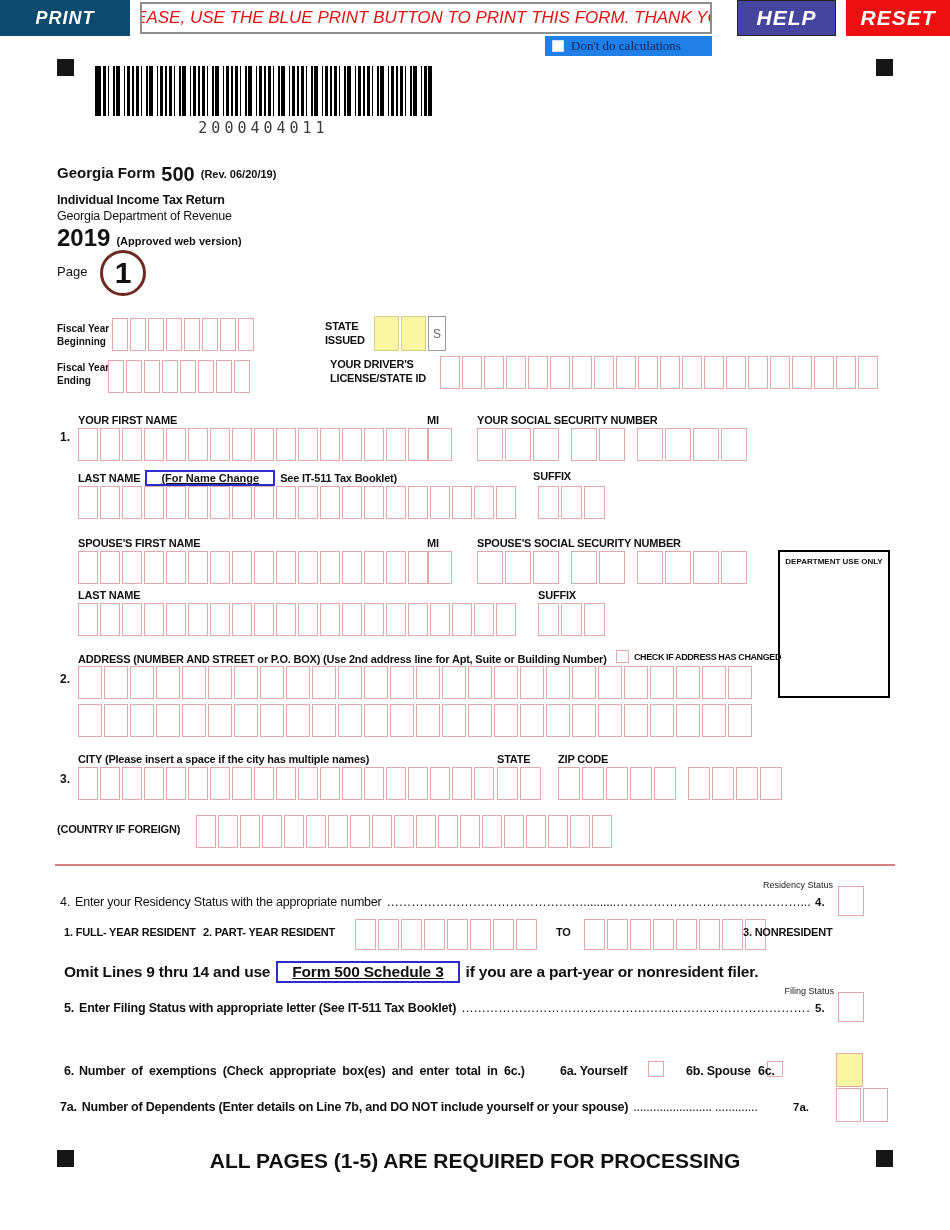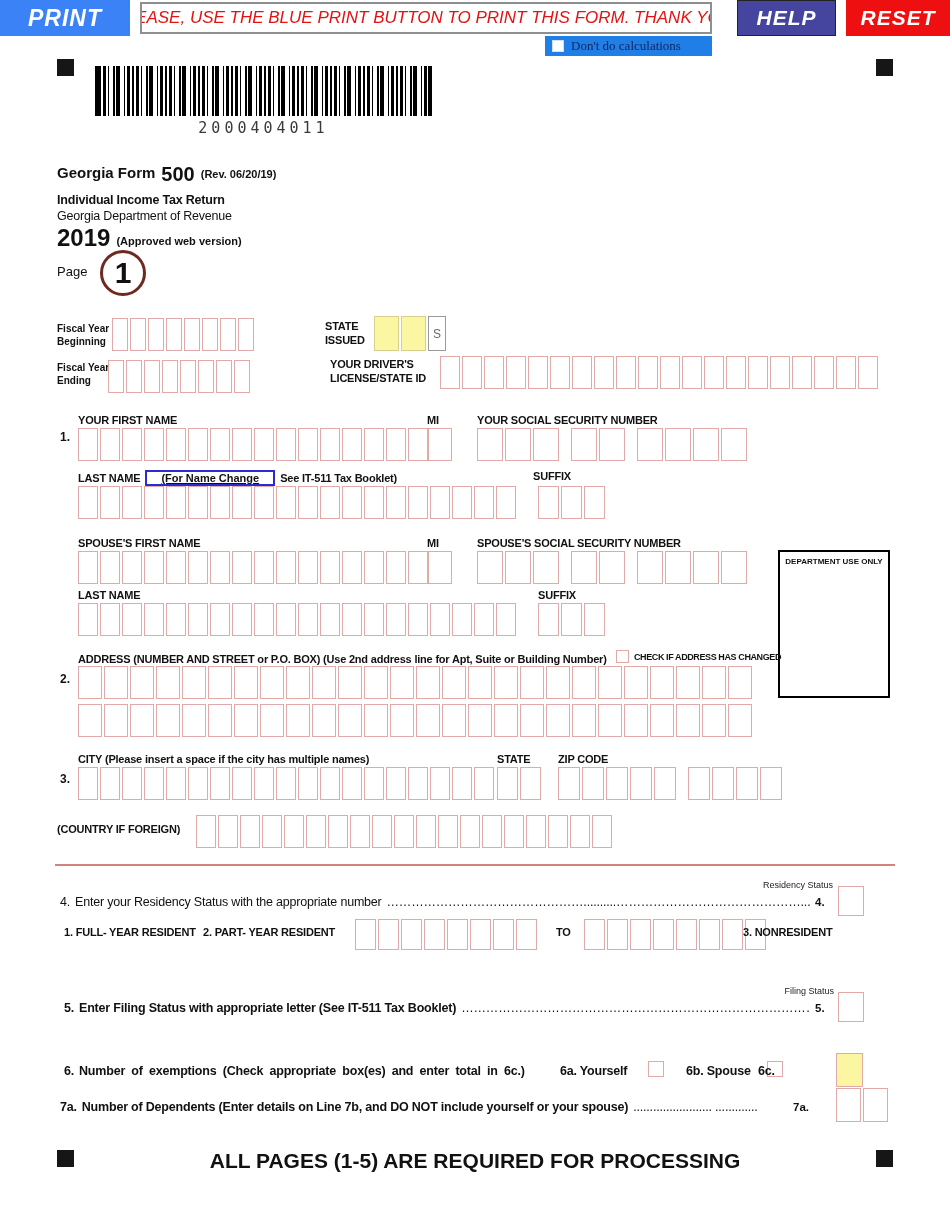--- a/index.html
+++ b/index.html
@@ -1,20 +1,20 @@
 <!DOCTYPE html>
 <html><head>
 <meta charset="utf-8">
 <style>
   *{margin:0;padding:0;box-sizing:border-box}
   body{background:#fff}
   .page{position:relative;width:950px;height:1230px;background:#fff;font-family:"Liberation Sans",sans-serif;color:#111;overflow:hidden}
   .abs{position:absolute}
   .btn{display:flex;align-items:center;justify-content:center;color:#fff;font-weight:bold;font-style:italic;border:none;cursor:pointer;font-family:"Liberation Sans",sans-serif;letter-spacing:1px}
-  .print-btn{background:#3b82f6;font-size:23px}
+  .print-btn{background:#0c4a6e;font-size:18px}
   .help-btn{background:#45449e;border:1px solid #222;font-size:21px}
   .reset-btn{background:#ee1010;font-size:21px}
   .notice{display:flex;align-items:center;justify-content:center;border:2px solid #8f8f8f;color:#e41212;font-style:italic;font-size:17px;background:#fff;white-space:nowrap;overflow:hidden}
   .calcbar{background:#1f7fe6;display:flex;align-items:center;gap:7px;padding-left:7px}
   .cb{width:12px;height:12px;background:#fff;border:1px solid #cfe0ff;flex:0 0 auto}
   .calctext{font-family:"Liberation Serif",serif;font-size:13px;color:#15245e}
   .sq{width:17px;height:17px;background:#161616}
   .barcode{border-left:4px solid #000;border-right:4px solid #000;background:repeating-linear-gradient(90deg,#000 0 2px,#fff 2px 4px,#000 4px 7px,#fff 7px 9px,#000 9px 10px,#fff 10px 14px,#000 14px 16px,#fff 16px 17px,#000 17px 21px,#fff 21px 25px,#000 25px 26px,#fff 26px 28px,#000 28px 31px,#fff 31px 33px)}
   .bcnum{font-family:"DejaVu Sans Mono",monospace;font-size:15px;letter-spacing:4px;color:#3a3a3a;text-align:center}
   .hrow{display:flex;align-items:flex-end;gap:6px;white-space:nowrap}
@@ -457,20 +457,25 @@
       <div class="c"></div>
       <div class="c"></div>
       <div class="c"></div>
       <div class="c"></div>
       <div class="c"></div>
       <div class="c"></div>
       <div class="c"></div>
     </div>
   <div class="abs resopt" style="left:743px;top:926px">3. NONRESIDENT</div>
 
+  <div class="abs omit" style="left:64px;top:961px">
+    <span>Omit Lines 9 thru 14 and use</span>
+    <span class="linkbox" style="font-size:15.5px">Form 500 Schedule 3</span>
+    <span>if you are a part-year or nonresident filer.</span>
+  </div>
 
   <div class="abs minilbl" style="left:764px;top:986px;width:70px">Filing Status</div>
   <div class="abs dotline t-bold" style="left:64px;top:1001px;width:745px">
     <span>5.</span>
     <span>Enter Filing Status with appropriate letter (See IT-511 Tax Booklet)</span>
     <span class="dots" style="font-weight:normal">…………………………………………………………………………………………………………………</span>
   </div>
   <div class="abs rnum" style="left:815px;top:1002px">5.</div>
   <div class="abs status-box" style="left:838px;top:992px"></div>
 

